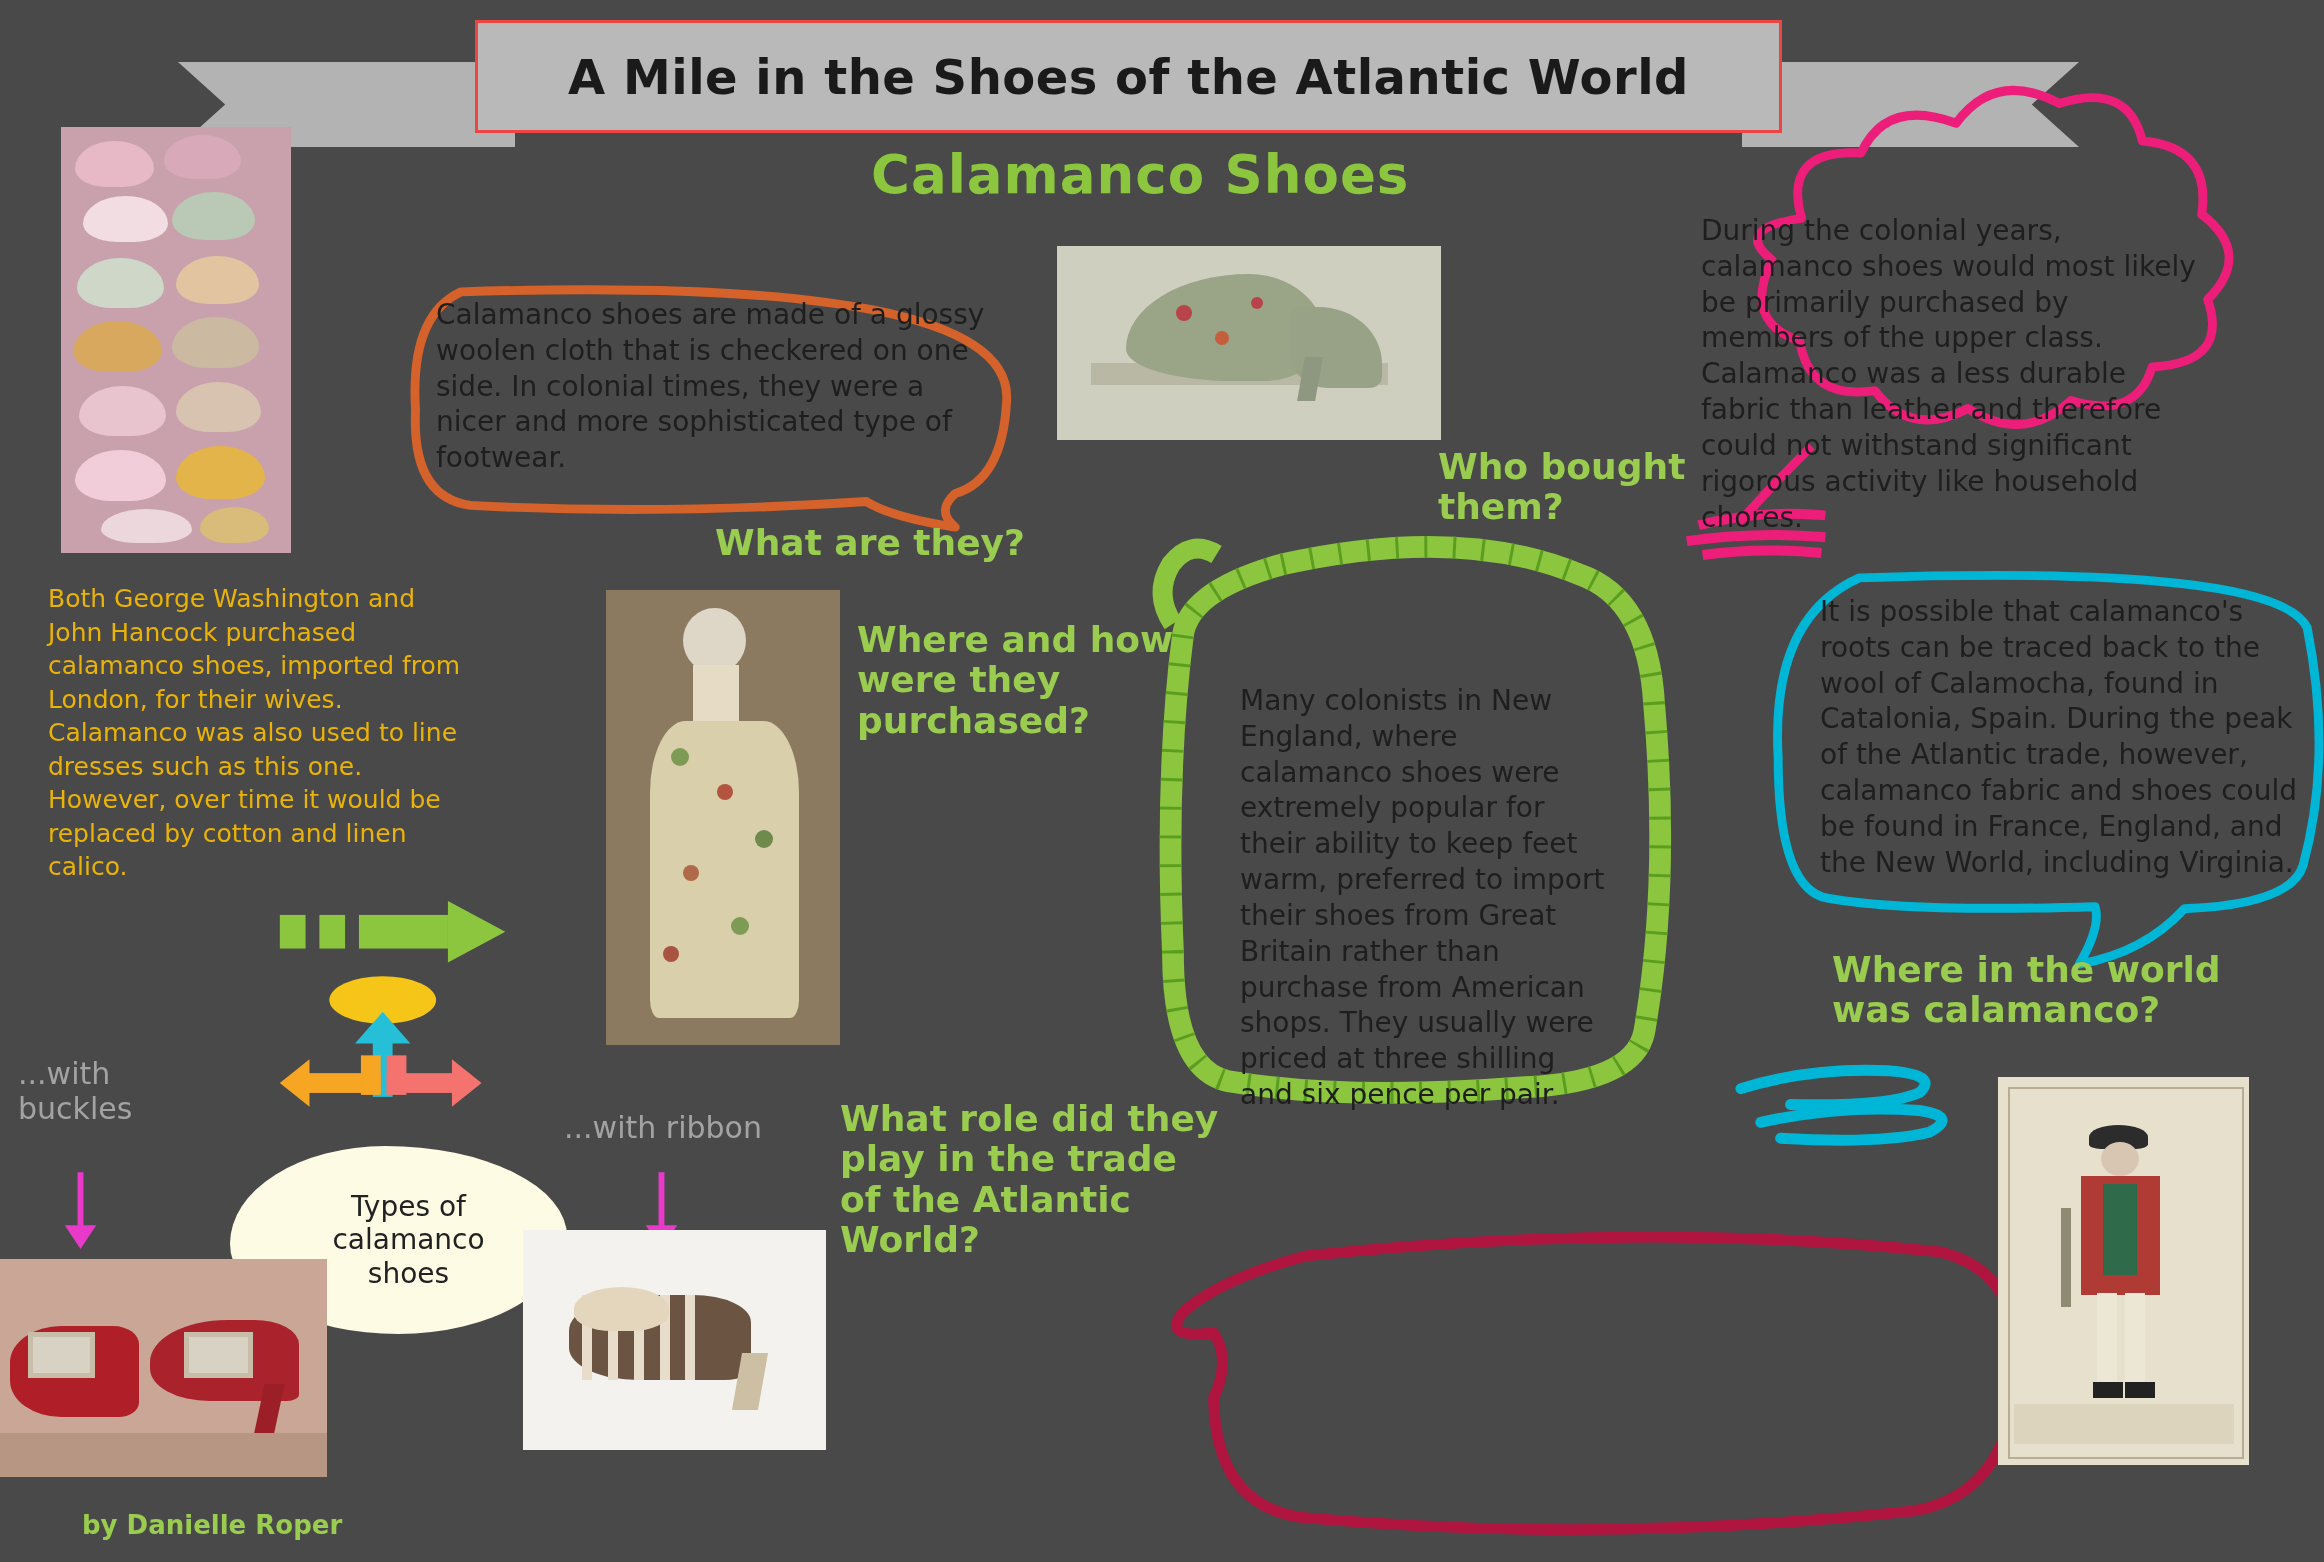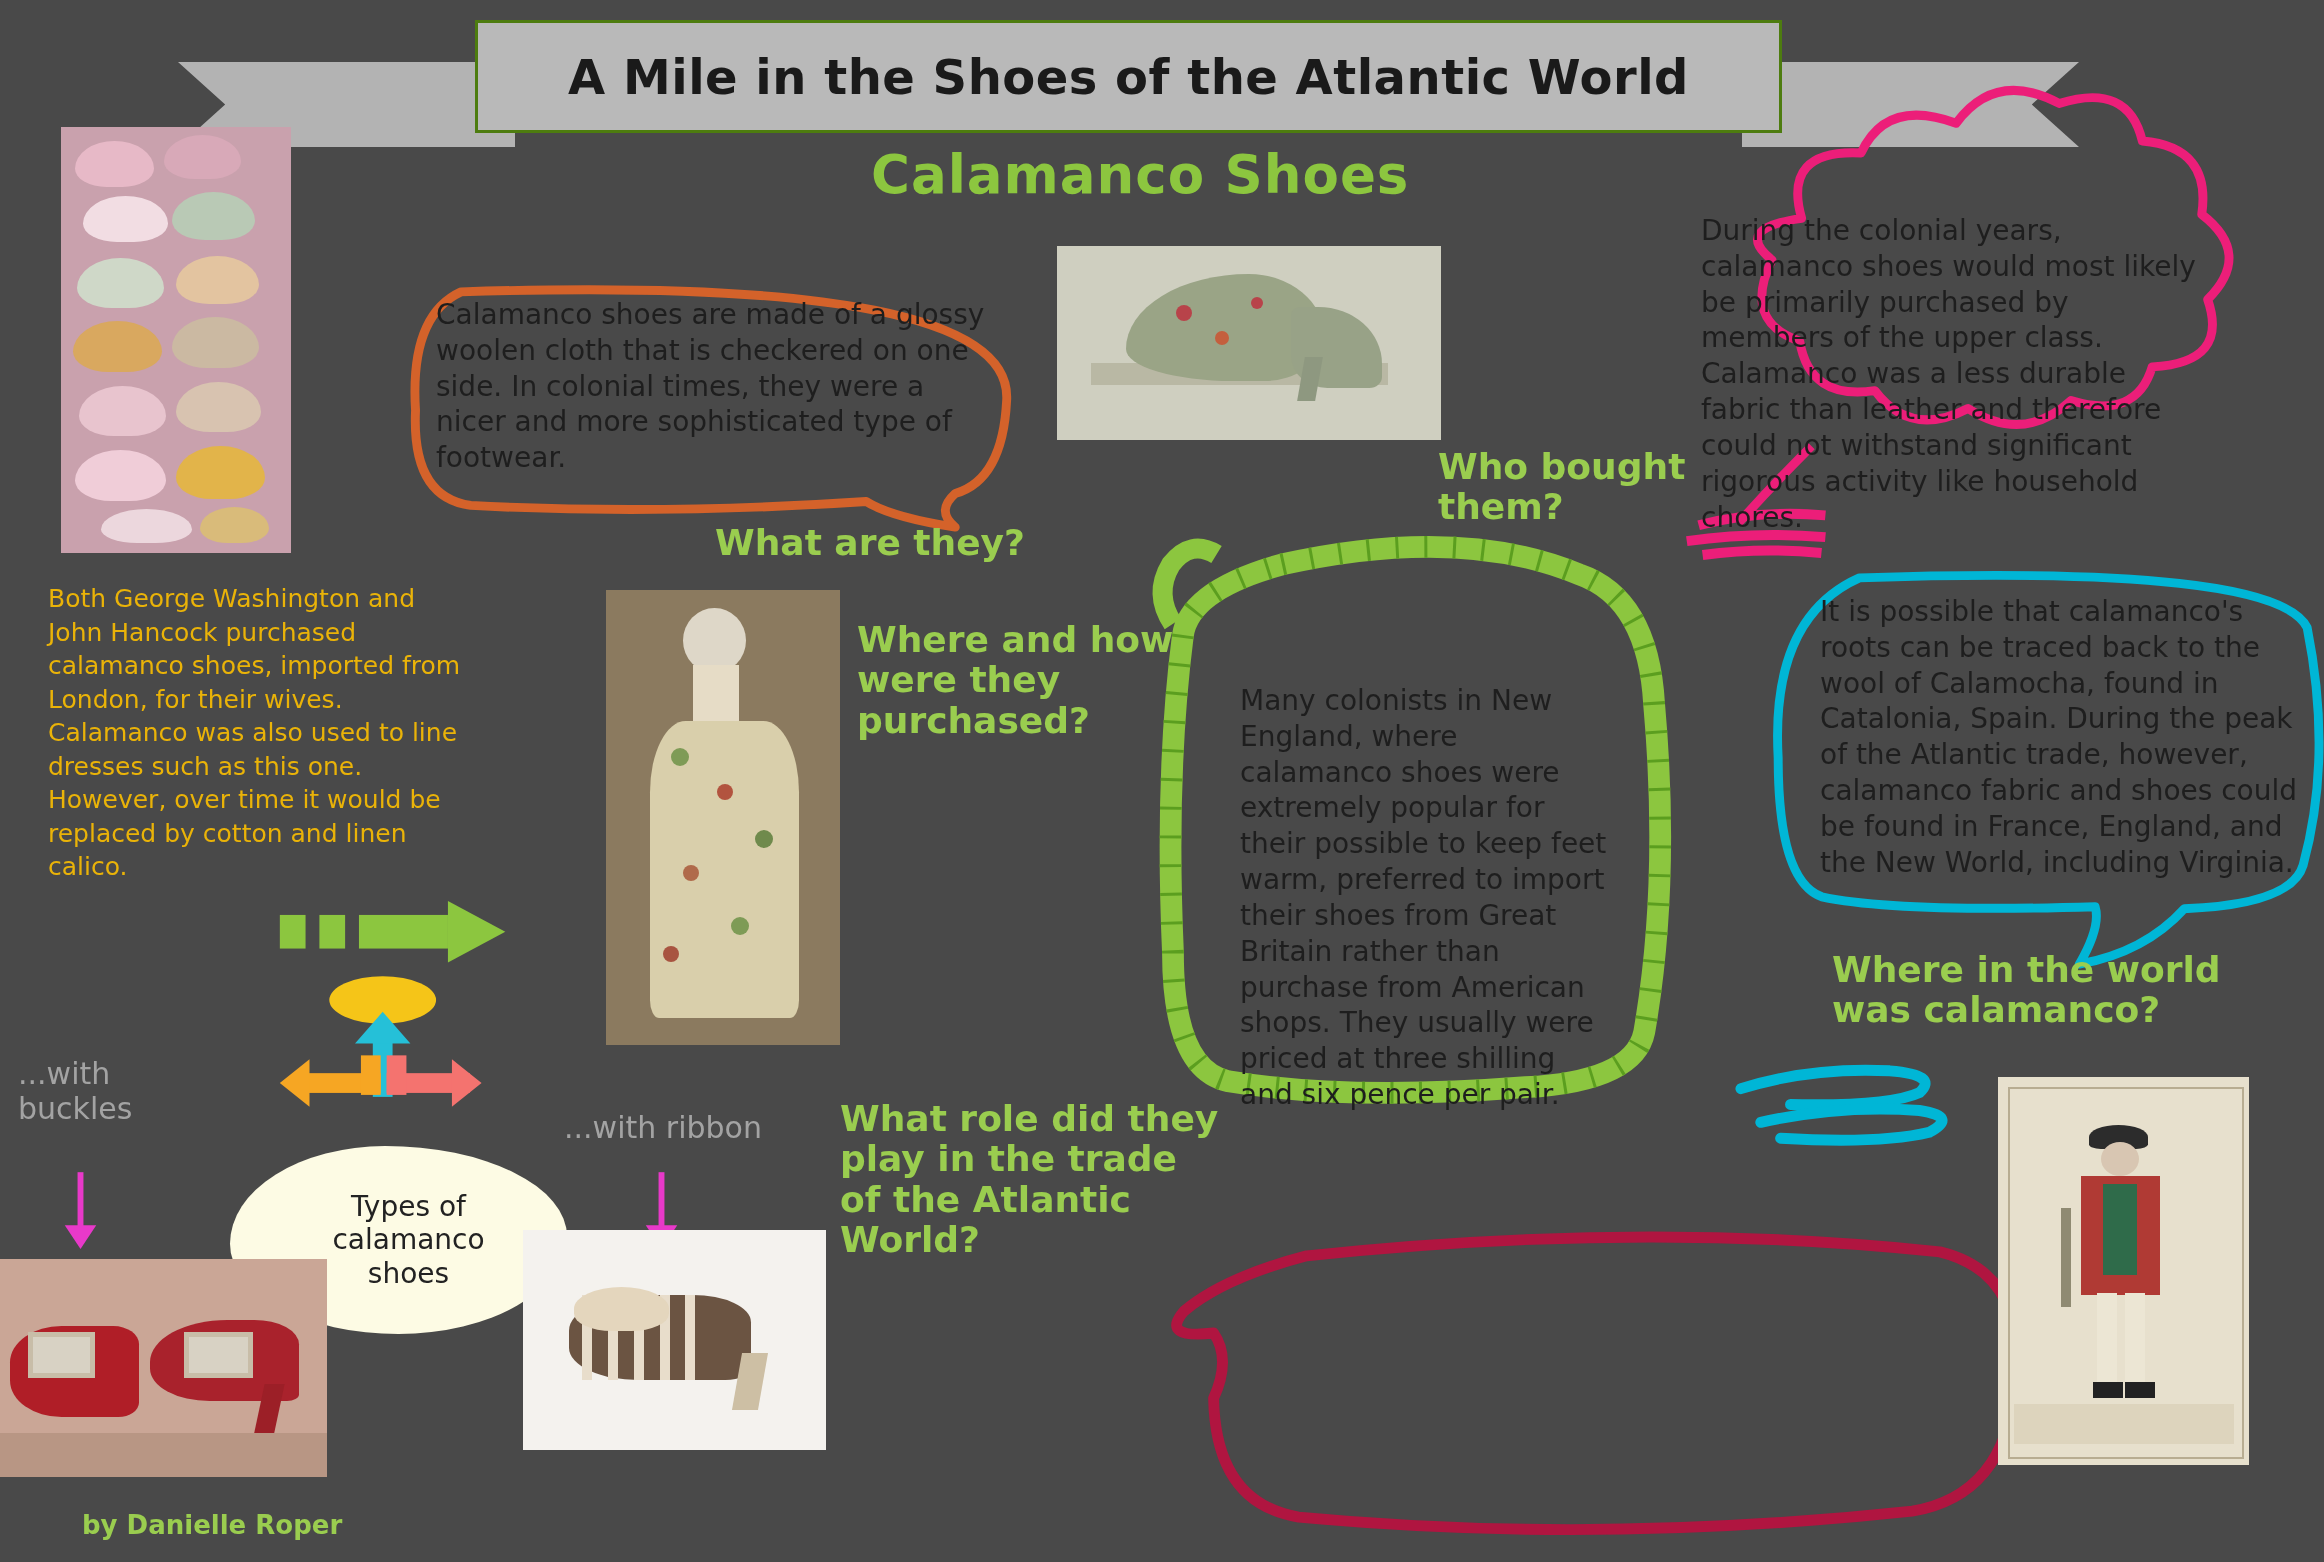--- a/index.html
+++ b/index.html
@@ -28,21 +28,21 @@
     width: 337px; height: 85px;
     background: #b3b3b3;
   }
   .banner-left { left: 0; clip-path: polygon(0 0, 100% 0, 100% 100%, 0 100%, 14% 50%); }
   .banner-right { right: 0; clip-path: polygon(0 0, 100% 0, 86% 50%, 100% 100%, 0 100%); }
   .banner-main {
     position: absolute;
     left: 297px; right: 297px; top: 0;
     height: 107px;
     background: #b9b9b9;
-    border: 3px solid #4d7c0f;
+    border: 3px solid #ef4444;
     display: flex; align-items: center; justify-content: center;
   }
   .banner-main .title-text {
     font-family: "DejaVu Sans", sans-serif;
     font-size: 48px;
     font-weight: bold;
     color: #1a1a1a;
     letter-spacing: 0.5px;
   }
 
@@ -193,21 +193,21 @@
   </svg>
 
   <div class="qhead" style="left:1832px; top:950px; width:475px; white-space:pre-line;">Where in the world
 was calamanco?</div>
 
   <svg class="callout" style="left:1163px; top:505px; width:515px; height:604px;" viewBox="0 0 520 610">
     <path d="M120 60 q180 -40 300 10 q70 24 76 132 q16 180 -10 330 q-10 50 -120 56 q-180 14 -300 -6 q-56 -12 -56 -130 q-8 -180 10 -320 q6 -46 100 -72 Z" fill="none" stroke="#8cc63f" stroke-width="22" stroke-linejoin="round"></path>
     <path d="M120 60 q180 -40 300 10 q70 24 76 132 q16 180 -10 330 q-10 50 -120 56 q-180 14 -300 -6 q-56 -12 -56 -130 q-8 -180 10 -320 q6 -46 100 -72 Z" fill="none" stroke="#5b9e1f" stroke-width="22" stroke-linejoin="round" stroke-dasharray="3 26"></path>
     <path d="M10 120 q-20 -30 -2 -60 q20 -26 46 -10" fill="none" stroke="#8cc63f" stroke-width="20"></path>
   </svg>
-  <div class="bodytext" style="left:1240px; top:683px; width:374px;">Many colonists in New England, where calamanco shoes were extremely popular for their possible to keep feet warm, preferred to import their shoes from Great Britain rather than purchase from American shops. They usually were priced at three shilling and six pence per pair.</div>
+  <div class="bodytext" style="left:1240px; top:683px; width:374px;">Many colonists in New England, where calamanco shoes were extremely popular for their ability to keep feet warm, preferred to import their shoes from Great Britain rather than purchase from American shops. They usually were priced at three shilling and six pence per pair.</div>
 
   <div class="photo" style="left:606px; top:590px; width:234px; height:455px; background:#8b7a5f;">
     <div style="position:absolute; left:77px; top:18px; width:63px; height:65px; background:#ded7c8; border-radius:50%;"></div>
     <div style="position:absolute; left:87px; top:75px; width:46px; height:69px; background:#e6dcc6;"></div>
     <div style="position:absolute; left:44px; top:131px; width:149px; height:297px; background:#d9cfab; border-radius:24% 24% 6% 6%;"></div>
     <div style="position:absolute; left:65px; top:158px; width:18px; height:18px; background:#7e9b56; border-radius:50%;"></div>
     <div style="position:absolute; left:111px; top:194px; width:16px; height:16px; background:#b2543f; border-radius:50%;"></div>
     <div style="position:absolute; left:149px; top:240px; width:18px; height:18px; background:#6f8a4c; border-radius:50%;"></div>
     <div style="position:absolute; left:77px; top:275px; width:16px; height:16px; background:#b06a4a; border-radius:50%;"></div>
     <div style="position:absolute; left:125px; top:327px; width:18px; height:18px; background:#7e9b56; border-radius:50%;"></div>

